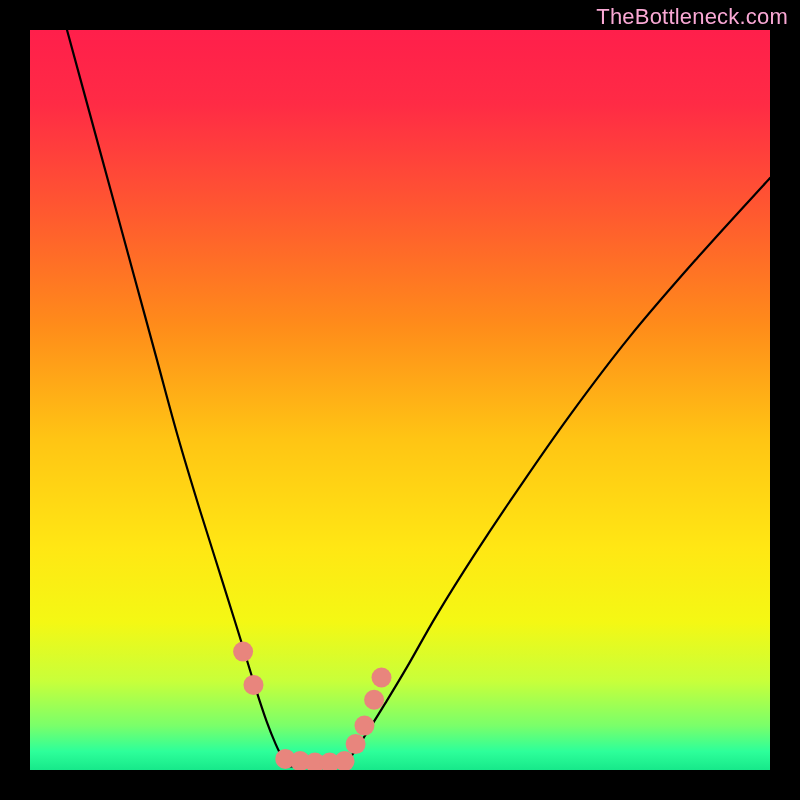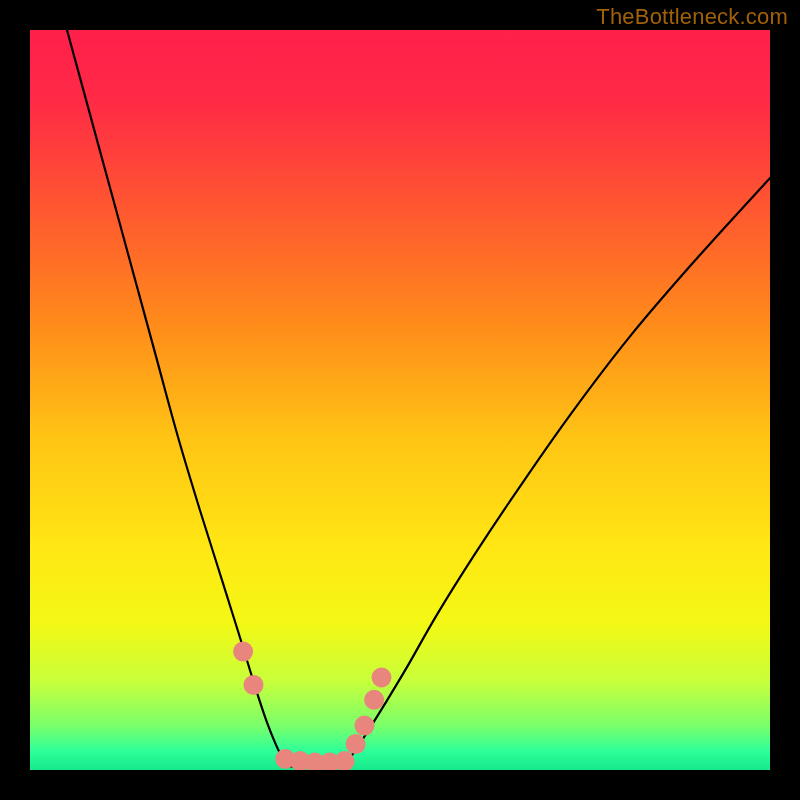--- a/index.html
+++ b/index.html
@@ -19,21 +19,21 @@
     height: 740px;
     background: #000;
   }
   svg {
     display: block;
   }
   .watermark {
     position: absolute;
     top: 4px;
     right: 12px;
-    color: #a16207;
+    color: #f9a8d4;
     font-size: 22px;
     font-weight: 500;
     letter-spacing: 0.2px;
     user-select: none;
   }
 </style>
 </head>
 <body>
 
 <div class="frame">

